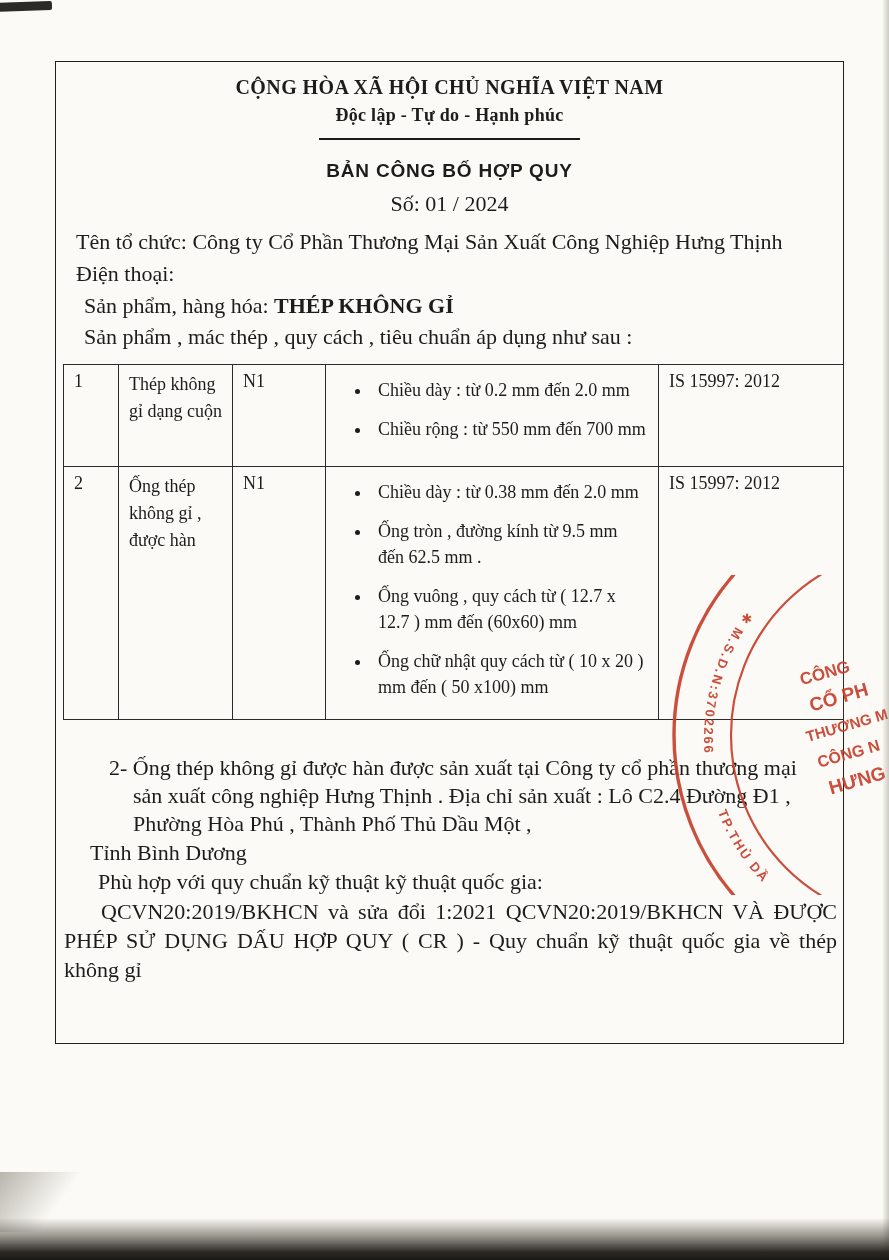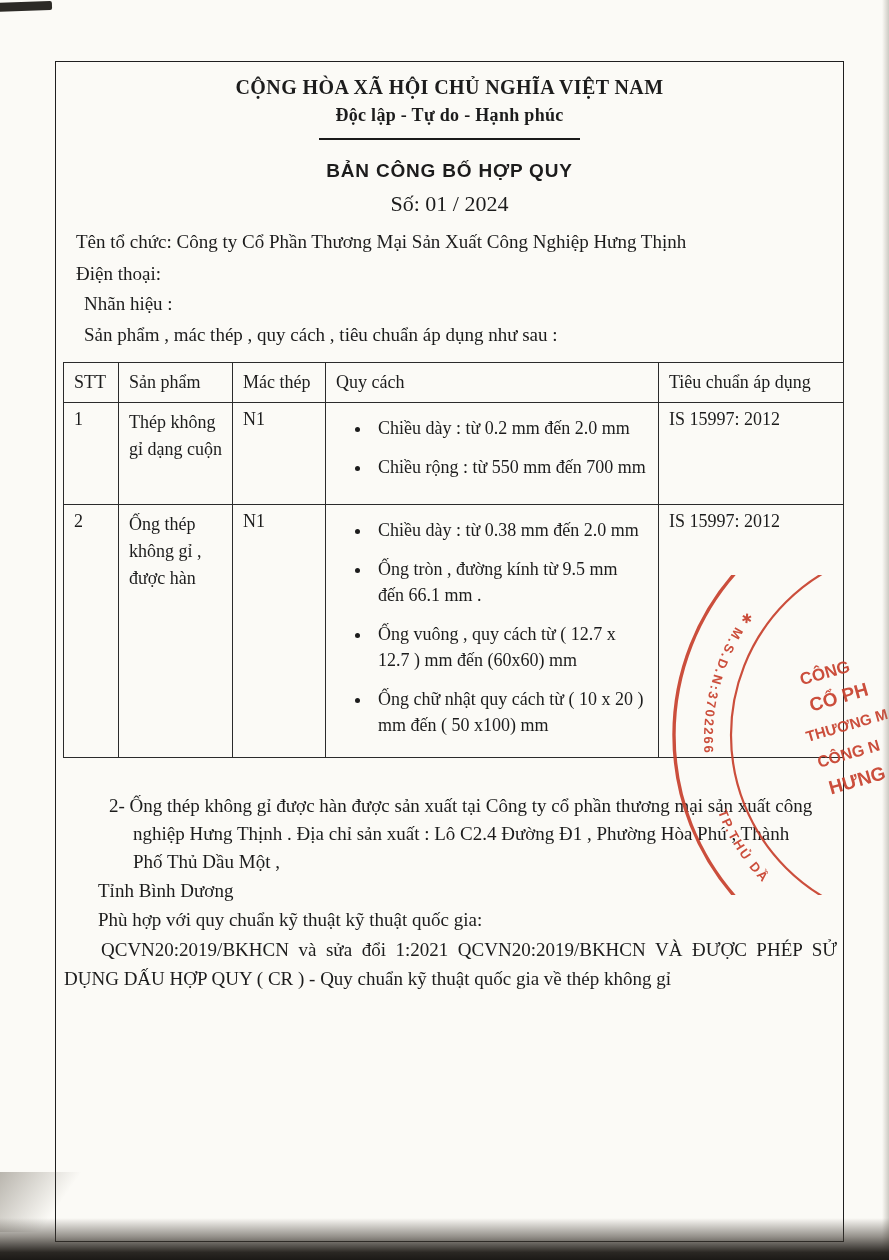--- a/index.html
+++ b/index.html
@@ -3,40 +3,40 @@
 <meta charset="utf-8">
 <style>
   html,body{margin:0;padding:0;}
   body{
     width:889px;height:1260px;position:relative;overflow:hidden;
     background:#fbfaf6;
     font-family:"Liberation Serif","DejaVu Serif",serif;
     color:#1c1c1c;
   }
   .frame{
-    position:absolute;left:55px;top:61px;width:789px;height:1181px;
+    position:absolute;left:55px;top:61px;width:789px;height:983px;
     border:1.6px solid #1f1f1f;box-sizing:border-box;
   }
   .content{
     position:absolute;left:0;top:0;right:0;bottom:0;
     padding:14px 20px 0 20px;box-sizing:border-box;
   }
   .center{text-align:center;}
   .country{font-weight:bold;font-size:20px;letter-spacing:.4px;}
   .motto-wrap{margin-top:6px;}
   .motto{
     display:inline-block;font-weight:bold;font-size:18px;
     border-bottom:2px solid #1a1a1a;padding:0 16px 12px 16px;letter-spacing:.3px;
   }
   .doc-title{
     margin-top:20px;font-family:"Liberation Sans","DejaVu Sans",sans-serif;
     font-weight:bold;font-size:19px;letter-spacing:.8px;
   }
   .doc-number{margin-top:9px;font-size:22px;}
-  .para{font-size:19px;line-height:28px;margin:0;}
+  .para{font-size:22px;line-height:28px;margin:0;}
   .p-org{margin-top:11px;}
   .p-addr{margin-top:1px;}
   .p-phone{margin-top:4px;}
   .p-product{margin-top:4px;padding-left:8px;}
   .p-brand{margin-top:2px;padding-left:8px;}
   .p-intro{margin-top:3px;padding-left:8px;}
   .bold{font-weight:bold;}
 
   table.spec{
     border-collapse:collapse;table-layout:fixed;
@@ -59,21 +59,21 @@
   td.sp{text-align:justify;padding-top:12px;line-height:27px;}
   td.qc{padding-top:6px;}
   ul.specs{margin:6px 0 0 0;padding:0 0 0 32px;}
   ul.specs li{margin:0 0 13px 4px;line-height:26px;padding-left:6px;}
   tr.row-1{height:102px;}
   tr.row-2{height:238px;}
 
   .notes{margin-top:34px;font-size:19px;line-height:29px;}
   .note-1{margin-left:25px;}
   .note-2{margin-left:33px;padding-left:24px;text-indent:-24px;margin-top:1px;}
-  .province{margin-left:22px;margin-top:1px;}
+  .province{margin-left:14px;margin-top:1px;}
   .conform{margin-left:22px;margin-top:1px;}
   .final{
     margin:1px -14px 16px -12px;text-align:justify;text-indent:37px;line-height:29px;
   }
 
   
   .stamp{position:absolute;left:639px;top:575px;z-index:5;opacity:.92;pointer-events:none;}
   .stamp text{fill:#c8402d;font-family:"Liberation Sans","DejaVu Sans",sans-serif;font-weight:bold;}
 
   
@@ -103,59 +103,52 @@
     <div class="center country">CỘNG HÒA XÃ HỘI CHỦ NGHĨA VIỆT NAM</div>
     <div class="center motto-wrap">
       <span class="motto">Độc lập - Tự do - Hạnh phúc</span>
     </div>
 
     <div class="center doc-title">BẢN CÔNG BỐ HỢP QUY</div>
     <div class="center doc-number">Số: 01 / 2024</div>
 
     <p class="para p-org">Tên tổ chức: Công ty Cổ Phần Thương Mại Sản Xuất Công Nghiệp Hưng Thịnh</p>
     <p class="para p-phone">Điện thoại:</p>
-    <p class="para p-brand">Nhãn hiệu :</p>
+    <p class="para p-product"><span>Sản phẩm, hàng hóa: </span><span class="bold">THÉP KHÔNG GỈ</span></p>
     <p class="para p-intro">Sản phẩm , mác thép , quy cách , tiêu chuẩn áp dụng như sau :</p>
 
     <table class="spec">
       <colgroup>
         <col class="col-stt">
           <col class="col-sp">
           <col class="col-mt">
           <col class="col-qc">
           <col class="col-tc">
       </colgroup>
       <tbody>
-          <tr>
-        <th class="col-stt">STT</th>
-        <th>Sản phẩm</th>
-        <th>Mác thép</th>
-        <th>Quy cách</th>
-        <th>Tiêu chuẩn áp dụng</th>
-      </tr>
       <tr class="row-1">
         <td class="stt cell-pad">1</td>
         <td class="sp">Thép không gỉ dạng cuộn</td>
         <td class="mt">N1</td>
         <td class="qc">
           <ul class="specs">
             <li>Chiều dày : từ 0.2 mm đến 2.0 mm</li>
             <li>Chiều rộng : từ 550 mm đến 700 mm</li>
           </ul>
         </td>
         <td class="cell-pad">IS 15997: 2012</td>
       </tr>
       <tr class="row-2">
         <td class="stt cell-pad">2</td>
         <td class="sp">Ống thép không gỉ , được hàn</td>
         <td class="mt">N1</td>
         <td class="qc">
           <ul class="specs">
             <li>Chiều dày : từ 0.38 mm đến 2.0 mm</li>
-            <li>Ống tròn , đường kính từ 9.5 mm đến 66.1 mm .</li>
+            <li>Ống tròn , đường kính từ 9.5 mm đến 62.5 mm .</li>
             <li>Ống vuông , quy cách từ ( 12.7 x 12.7 ) mm đến (60x60) mm</li>
             <li>Ống chữ nhật quy cách từ ( 10 x 20 ) mm đến ( 50 x100) mm</li>
           </ul>
         </td>
         <td class="cell-pad">IS 15997: 2012</td>
       </tr>
     </tbody>
       </table>
 
     <div class="notes">

